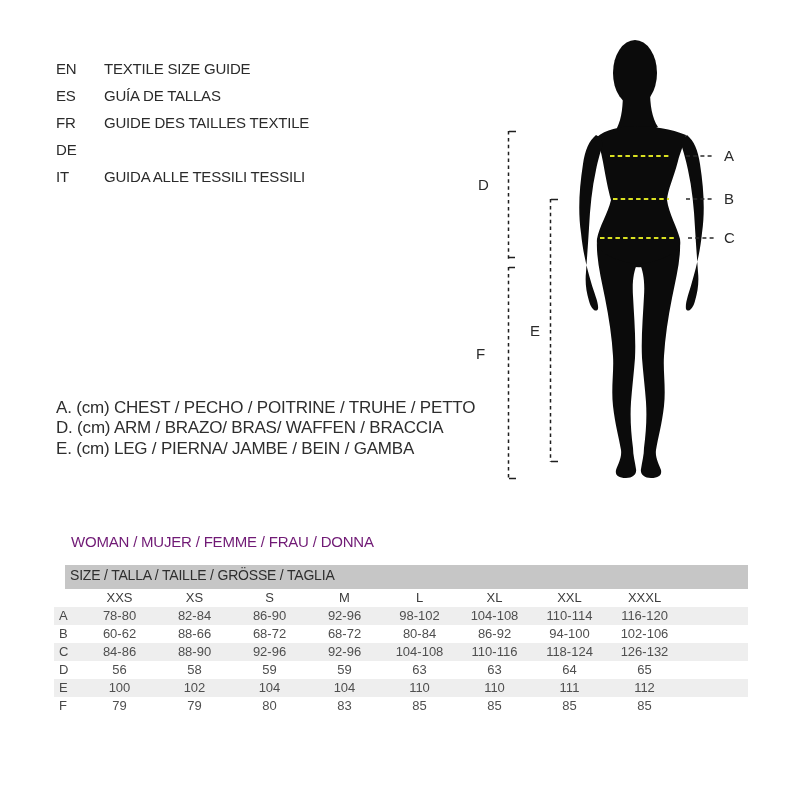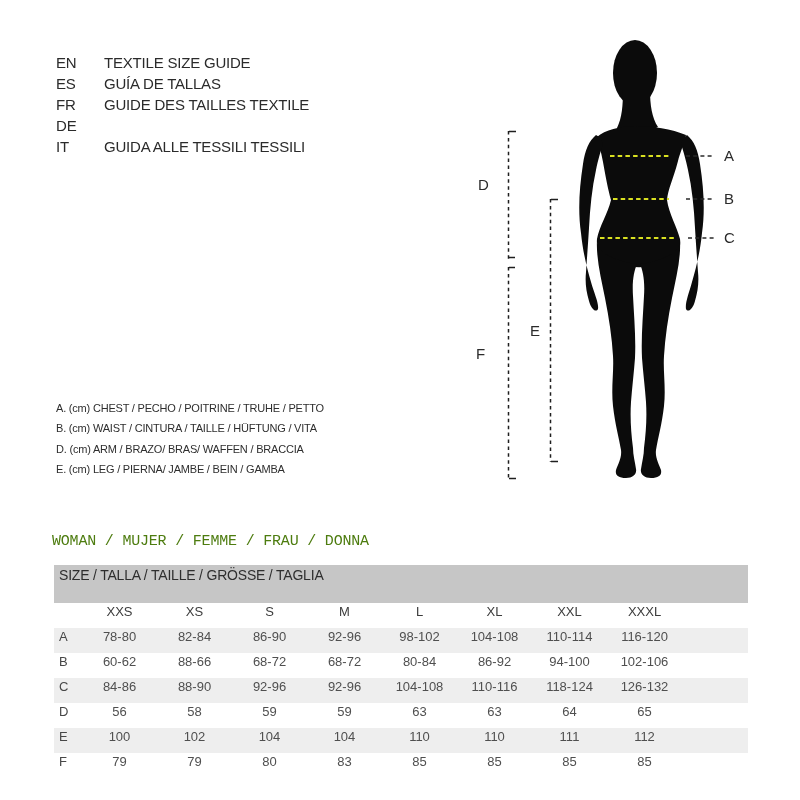--- a/index.html
+++ b/index.html
@@ -2,41 +2,41 @@
 <html><head>
 <meta charset="utf-8">
 <style>
   html,body{margin:0;padding:0;}
   body{width:800px;height:800px;background:#ffffff;position:relative;
        font-family:"Liberation Sans", sans-serif;color:#2d2d2d;overflow:hidden;}
   .abs{position:absolute;}
 
   
   .lang-block{left:56px;top:52px;}
-  .lang-row{display:flex;height:21px;line-height:21px;font-size:15px;letter-spacing:-0.2px;color:#2b2b2b;}
+  .lang-row{display:flex;height:21px;line-height:21px;font-size:15px;letter-spacing:-0.2px;color:#2b2b2b;margin-top:6px;}
   .lang-code{width:48px;flex:0 0 48px;}
   .lang-label{white-space:nowrap;}
 
   
   .figure-svg{left:455px;top:20px;}
   .figure-svg text{font-family:"Liberation Sans",sans-serif;font-size:15px;fill:#2b2b2b;}
   .sil{fill:#0b0b0b;stroke:none;}
 
   
   .legend-block{left:56px;top:398px;}
-  .legend-line{height:20.4px;line-height:20.4px;font-size:11px;letter-spacing:-0.2px;color:#2e2e2e;white-space:nowrap;}
-
-  
-  .gender-title{left:52px;top:533px;font-size:15px;letter-spacing:-0.2px;color:#4d7c0f;font-family:Liberation Mono, monospace;}
+  .legend-line{height:20.4px;line-height:20.4px;font-size:17px;letter-spacing:-0.2px;color:#2e2e2e;white-space:nowrap;}
+
+  
+  .gender-title{left:71px;top:533px;font-size:15px;letter-spacing:-0.2px;color:#701a75;}
 
   
   .size-table{left:54px;top:565px;width:694px;}
-  .table-bar{height:38px;line-height:20px;background:#c6c6c6;font-size:14px;
-             letter-spacing:-0.2px;color:#2e2e2e;padding-left:5px;box-sizing:border-box;}
-  .trow{display:grid;grid-template-columns:28px repeat(8,75px) 1fr;height:25px;line-height:18px;
+  .table-bar{height:24px;line-height:20px;background:#c6c6c6;font-size:14px;
+             letter-spacing:-0.2px;color:#2e2e2e;padding-left:5px;box-sizing:border-box;margin-left:11px;}
+  .trow{display:grid;grid-template-columns:28px repeat(8,75px) 1fr;height:18px;line-height:18px;
         font-size:13px;color:#4f4f4f;}
   .trow .cell{text-align:center;}
   .trow .rlabel{text-align:left;padding-left:5px;color:#474747;}
   .trow.colhead{color:#3c3c3c;}
   .trow.alt{background:#eeeeee;}
 </style>
 </head>
 <body>
 
 <div class="abs lang-block">
@@ -128,21 +128,20 @@
   <text x="724" y="161">A</text>
   <text x="724" y="204">B</text>
   <text x="724" y="243">C</text>
   <text x="478" y="190">D</text>
   <text x="530" y="336">E</text>
   <text x="476" y="359">F</text>
 </svg>
 
 <div class="abs legend-block">
   <div class="legend-line">A. (cm) CHEST / PECHO / POITRINE / TRUHE / PETTO</div>
-  <div class="legend-line">B. (cm) WAIST / CINTURA / TAILLE / HÜFTUNG / VITA</div>
   <div class="legend-line">D. (cm) ARM / BRAZO/ BRAS/ WAFFEN / BRACCIA</div>
   <div class="legend-line">E. (cm) LEG / PIERNA/ JAMBE / BEIN / GAMBA</div>
 </div>
 
 <div class="abs gender-title">WOMAN / MUJER / FEMME / FRAU / DONNA</div>
 
 <div class="abs size-table">
   <div class="table-bar">SIZE / TALLA / TAILLE / GRÖSSE / TAGLIA</div>
 
   <div class="trow colhead">

